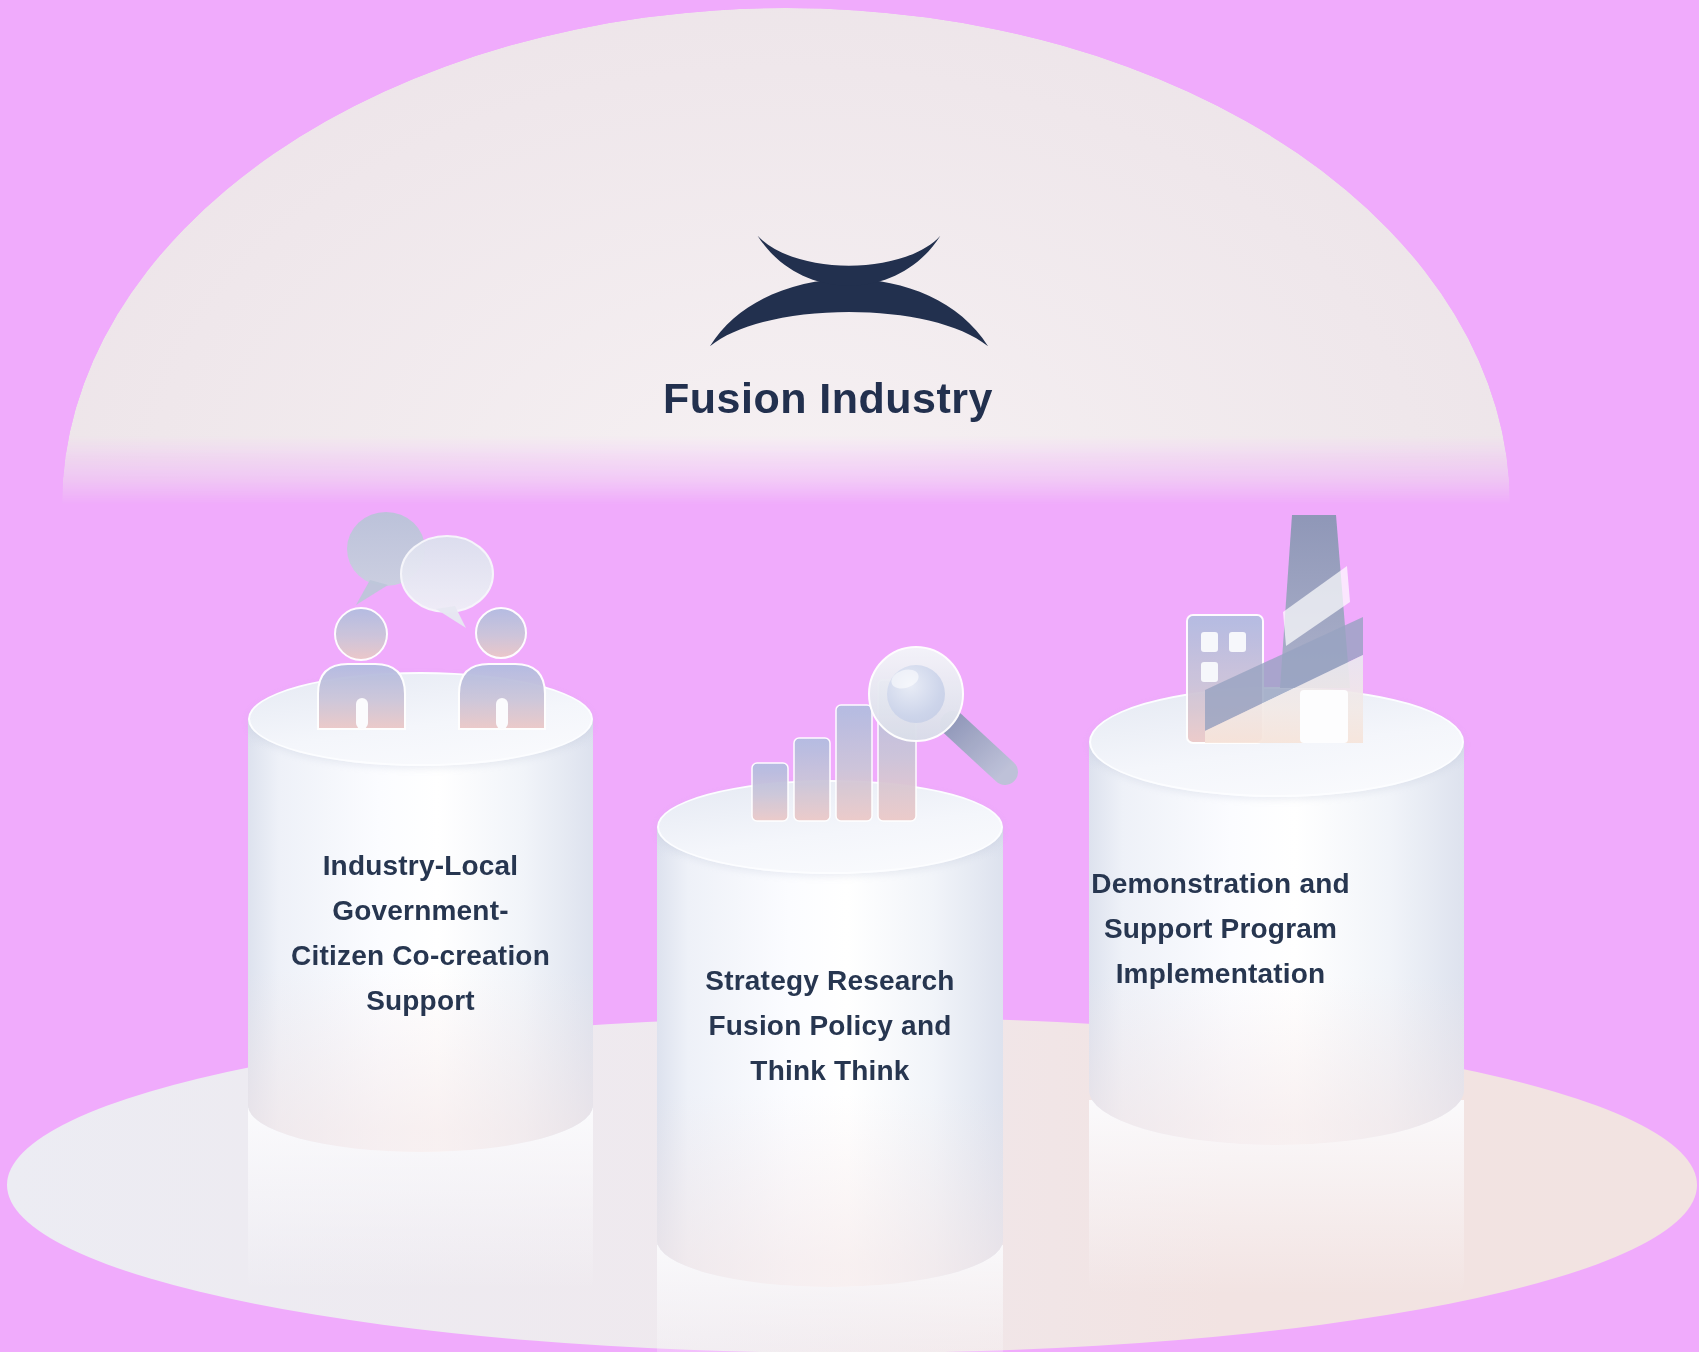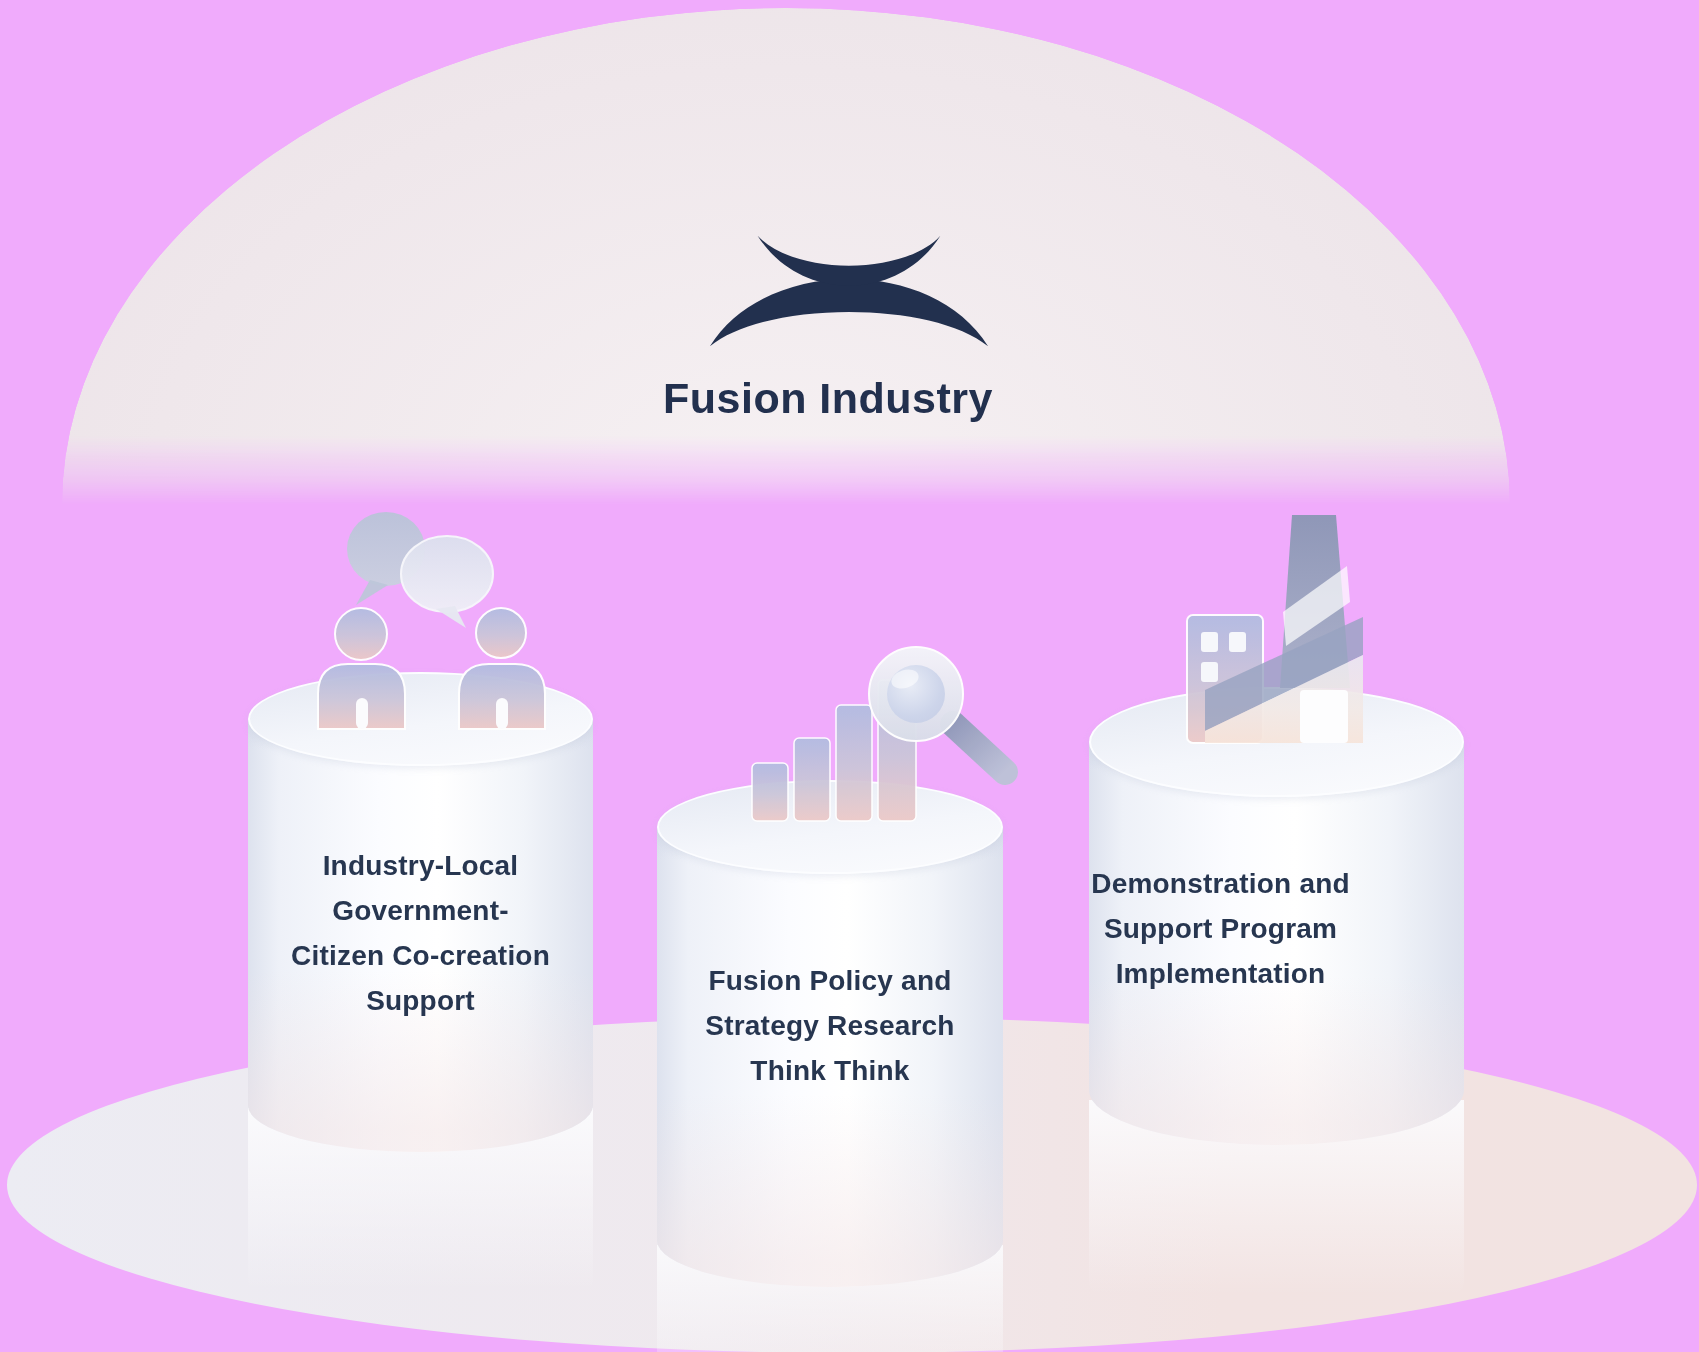--- a/index.html
+++ b/index.html
@@ -98,22 +98,22 @@
       <div>Government-</div>
       <div>Citizen Co-creation</div>
       <div>Support</div>
     </div>
   </div>
 
   <div>
     <div class="cyl-body c2-body"></div>
     <div class="cyl-top c2-top"></div>
     <div class="pillar-label pl-2">
+      <div>Strategy Research</div>
       <div>Fusion Policy and</div>
-      <div>Strategy Research</div>
       <div>Think Think</div>
     </div>
   </div>
 
   <div>
     <div class="cyl-body c3-body"></div>
     <div class="cyl-top c3-top"></div>
     <div class="pillar-label pl-3">
       <div>Demonstration and</div>
       <div>Support Program</div>

